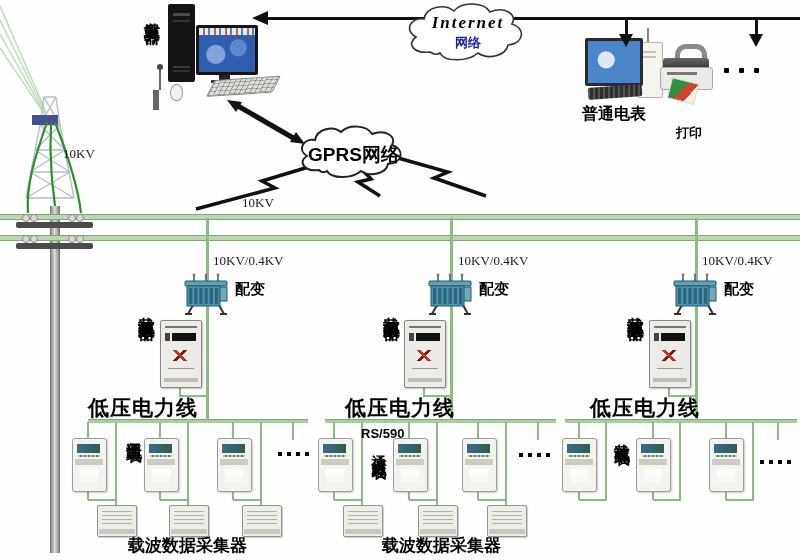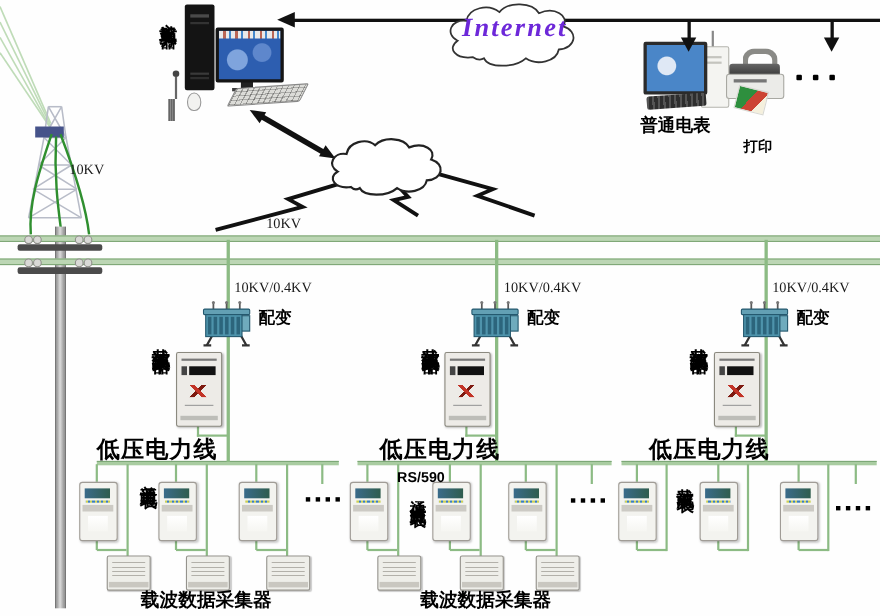--- a/index.html
+++ b/index.html
@@ -341,16 +341,18 @@
       <polygon points="305,144 290,142 296,132" fill="#111"></polygon>
     </g>
     <g stroke="#111" stroke-width="3.5" fill="none" stroke-linejoin="miter">
       <polyline points="312,166 262,181 275,188 196,209"></polyline>
       <polyline points="356,163 371,179 358,182 380,196"></polyline>
       <polyline points="398,158 448,172 434,178 486,196"></polyline>
     </g>
     <path d="M430 52 C414 54 406 44 416 37 C404 31 410 17 424 19 C426 7 444 3 454 11 C462 1 484 2 490 12 C504 6 518 14 512 24 C526 28 524 44 508 45 C506 56 488 60 478 53 C468 62 444 62 440 53 C437 55 433 54 430 52 Z" fill="#fff" stroke="#333" stroke-width="1.6"></path>
     <path d="M319 170 C305 172 297 162 307 156 C297 150 303 138 315 140 C317 129 333 125 341 132 C349 124 367 125 372 134 C385 129 397 136 392 145 C405 149 403 163 388 164 C386 174 370 177 361 171 C352 179 331 179 327 171 C324 173 321 172 319 170 Z" fill="#fff" stroke="#222" stroke-width="2"></path>
   </svg>
-  <div class="cn cloudtxt a" style="left:400px;top:13px;width:136px;font-size:24px;font-style:italic;
-       font-family:'Liberation Serif',serif;color:#6d28d9;letter-spacing:2px">Internet</div>
+  <div class="cn cloudtxt a" style="left:400px;top:13px;width:136px;font-size:17px;font-style:italic;
+       font-family:'Liberation Serif',serif;color:#000000;letter-spacing:2px">Internet</div>
+  <div class="cn cloudtxt a" style="left:400px;top:34px;width:136px;font-size:13px;color:#2121a6">网络</div>
+  <div class="cn cloudtxt a" style="left:294px;top:142px;width:120px;font-size:19px">GPRS网络</div>
 
 </div>
 
 </body></html>

